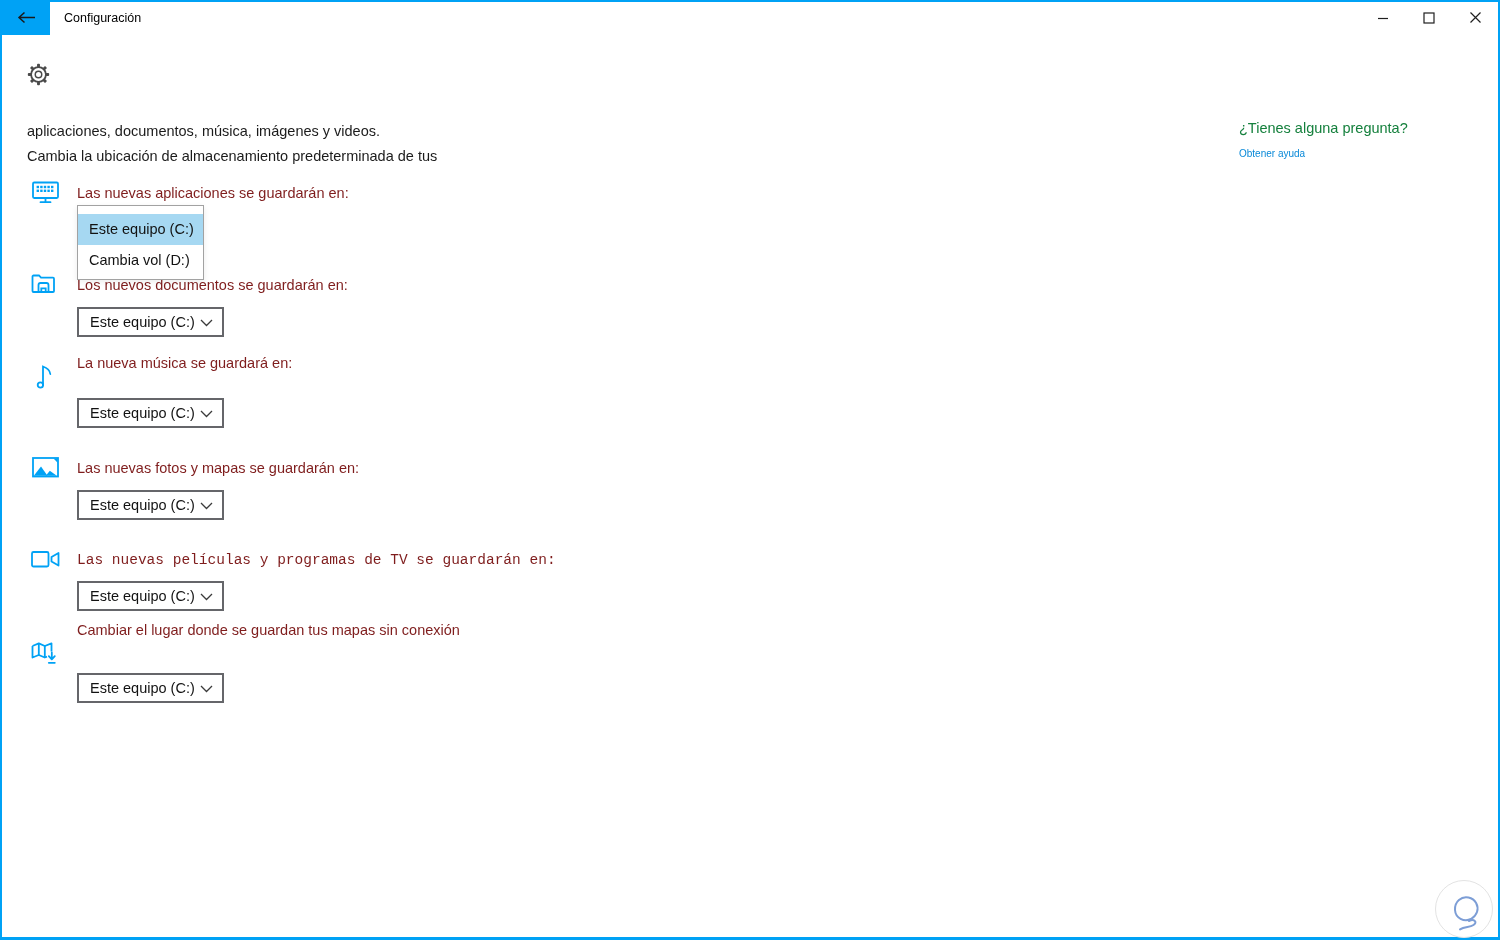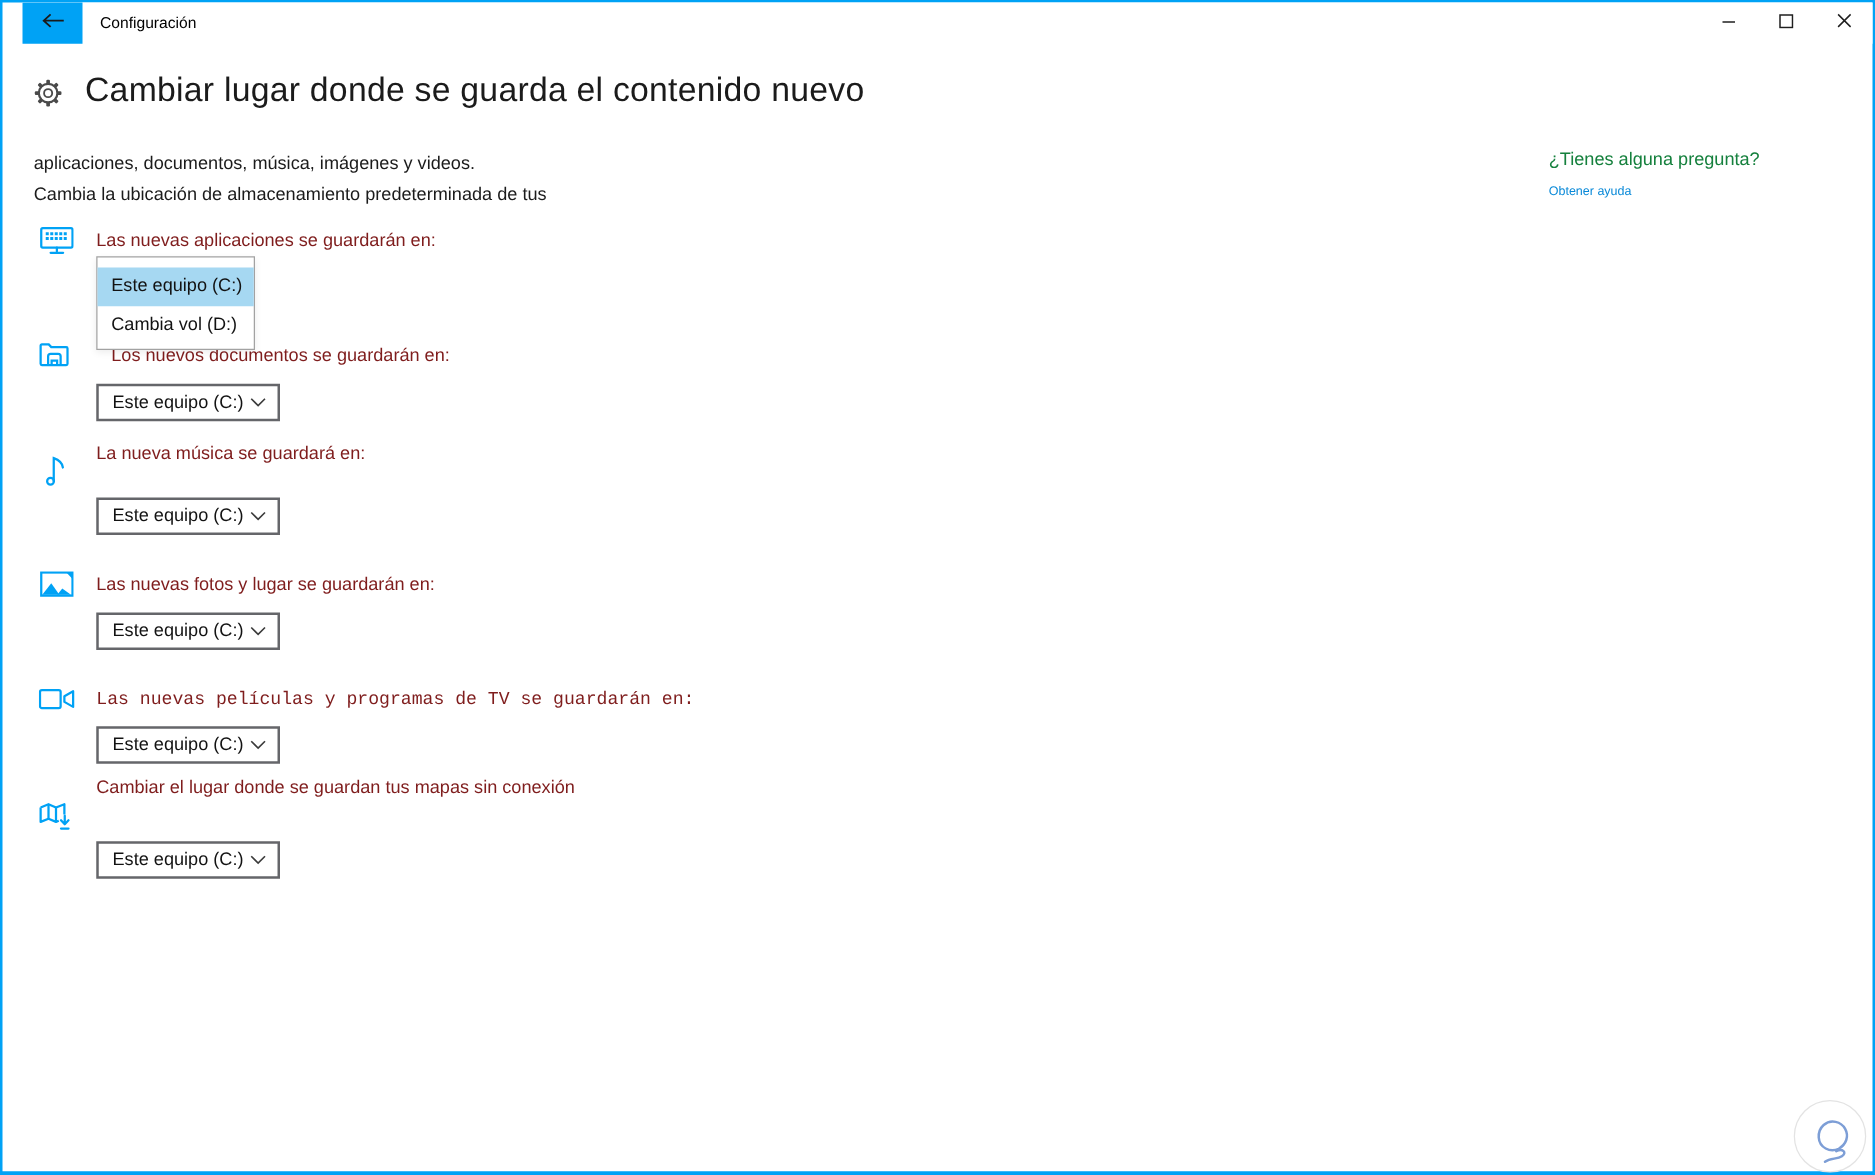--- a/index.html
+++ b/index.html
@@ -1,21 +1,21 @@
 <!DOCTYPE html>
 <html><head>
 <meta charset="utf-8">
 <style>
   html,body{margin:0;padding:0;}
   body{width:1500px;height:940px;font-family:"Liberation Sans",sans-serif;background:#ffffff;overflow:hidden;}
   .window{position:relative;width:1500px;height:940px;box-sizing:border-box;
     border:2px solid #00a2f5;border-bottom-width:3px;background:#ffffff;}
 
   
-  .titlebar{position:absolute;left:16px;top:0;right:0;height:33px;background:#ffffff;}
+  .titlebar{position:absolute;left:0;top:0;right:0;height:33px;background:#ffffff;}
   .back-btn{position:absolute;left:0;top:0;width:48px;height:33px;background:#00a2f5;
     display:flex;align-items:center;justify-content:center;cursor:pointer;}
   .app-title{position:absolute;left:62px;top:0;height:33px;line-height:33px;
     font-size:12.5px;color:#000000;}
   .win-controls{position:absolute;right:0;top:0;height:33px;display:flex;}
   .win-btn{width:46px;height:33px;display:flex;align-items:center;justify-content:center;cursor:pointer;}
 
   
   .gear{position:absolute;left:25px;top:61px;}
   .page-title{position:absolute;left:66px;top:55px;font-size:27px;font-weight:300;
@@ -89,21 +89,20 @@
         <rect x="9.6" y="17.8" width="2.8" height="3.4" rx="0.9" transform="rotate(45 11 11)"></rect>
         <rect x="9.6" y="0.8" width="2.8" height="3.4" rx="0.9" transform="rotate(90 11 11)"></rect>
         <rect x="9.6" y="17.8" width="2.8" height="3.4" rx="0.9" transform="rotate(90 11 11)"></rect>
         <rect x="9.6" y="0.8" width="2.8" height="3.4" rx="0.9" transform="rotate(135 11 11)"></rect>
         <rect x="9.6" y="17.8" width="2.8" height="3.4" rx="0.9" transform="rotate(135 11 11)"></rect>
       </g>
       <circle cx="11" cy="11" r="7.1" fill="none" stroke="#4a4a4a" stroke-width="1.7"></circle>
       <circle cx="11" cy="11" r="3.1" fill="#ffffff" stroke="#4a4a4a" stroke-width="1.4"></circle>
     </svg>
   </span>
-  <h1 class="page-title" style="margin:0;">Cambiar lugar donde se guarda el contenido nuevo</h1>
 
   <div class="desc">
     <div>aplicaciones, documentos, música, imágenes y videos.</div>
     <div>Cambia la ubicación de almacenamiento predeterminada de tus</div>
   </div>
 
   <div class="help">¿Tienes alguna pregunta?</div>
   <a class="help-link">Obtener ayuda</a>
 
   <span class="sec-icon" style="left:30px;top:179px;">
@@ -130,21 +129,21 @@
     <div class="option">Cambia vol (D:)</div>
   </div>
 
   <span class="sec-icon" style="left:29px;top:271px;">
     <svg width="25" height="21" viewBox="0 0 25 21">
       <path d="M1.5 18 V3.5 a1 1 0 0 1 1-1 h5.5 l2 2.2 h12 a1 1 0 0 1 1 1 V18 a1 1 0 0 1 -1 1 h-19.5 a1 1 0 0 1 -1 -1 z" fill="none" stroke="#00a2f5" stroke-width="1.8"></path>
       <path d="M7.5 19 v-7 a2 2 0 0 1 2 -2 h6 a2 2 0 0 1 2 2 v7" fill="none" stroke="#00a2f5" stroke-width="1.8"></path>
       <path d="M10.3 19 v-3.6 h4.4 V19" fill="none" stroke="#00a2f5" stroke-width="1.8"></path>
     </svg>
   </span>
-  <div class="sec-label" style="left:75px;top:275px;margin-left:12px;">Los nuevos documentos se guardarán en:</div>
+  <div class="sec-label" style="left:75px;top:275px;">Los nuevos documentos se guardarán en:</div>
   <div class="select" style="left:75px;top:305px;">
     <span>Este equipo (C:)</span>
     <span>
       <svg width="13" height="8" viewBox="0 0 13 8">
           <path d="M1 1 L6.5 6.5 L12 1" fill="none" stroke="#3b3b3b" stroke-width="1.3"></path>
         </svg>
     </span>
   </div>
 
   <span class="sec-icon" style="left:34px;top:362px;">
@@ -164,21 +163,21 @@
   </div>
 
   <span class="sec-icon" style="left:30px;top:455px;">
     <svg width="27" height="21" viewBox="0 0 27 21">
       <rect x="1" y="1" width="25" height="18.5" fill="none" stroke="#00a2f5" stroke-width="1.8"></rect>
       <path d="M1.8 18.8 L9 9.5 L15.5 18.8 Z" fill="#00a2f5"></path>
       <path d="M13.8 18.8 L17.8 13.8 L24.8 18.8 Z" fill="#00a2f5"></path>
       <path d="M21.5 1.4 L25.6 1.4 L25.6 5.8 Z" fill="#00a2f5"></path>
     </svg>
   </span>
-  <div class="sec-label" style="left:75px;top:458px;">Las nuevas fotos y lugar se guardarán en:</div>
+  <div class="sec-label" style="left:75px;top:458px;">Las nuevas fotos y mapas se guardarán en:</div>
   <div class="select" style="left:75px;top:488px;">
     <span>Este equipo (C:)</span>
     <span>
       <svg width="13" height="8" viewBox="0 0 13 8">
           <path d="M1 1 L6.5 6.5 L12 1" fill="none" stroke="#3b3b3b" stroke-width="1.3"></path>
         </svg>
     </span>
   </div>
 
   <span class="sec-icon" style="left:29px;top:548px;">

